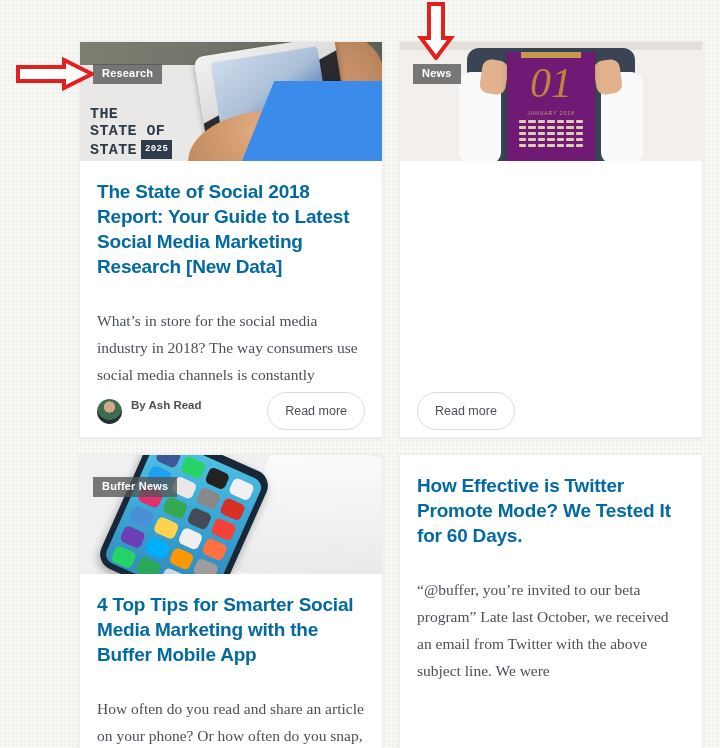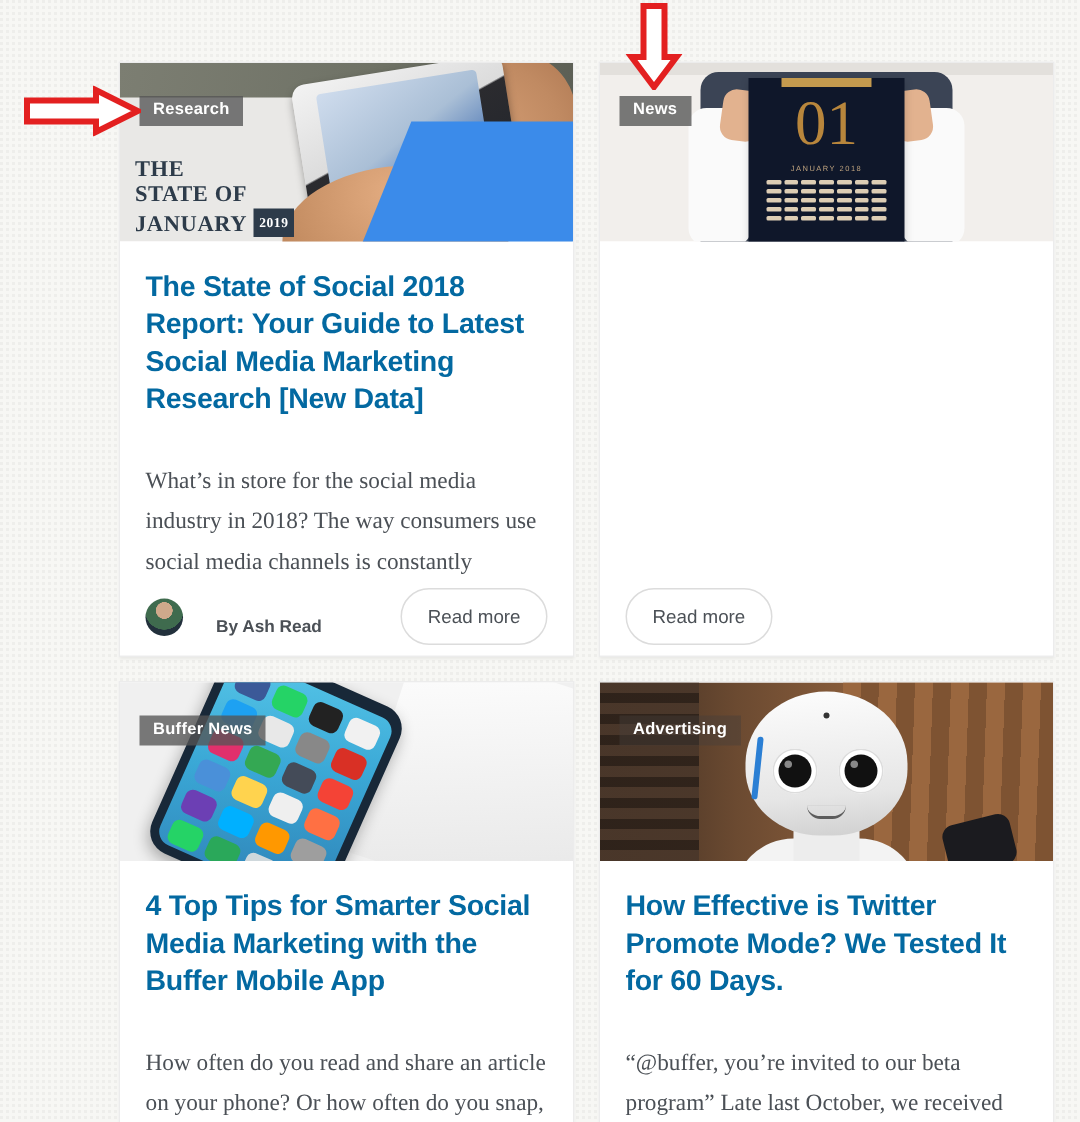--- a/index.html
+++ b/index.html
@@ -97,42 +97,43 @@
     transform: rotate(-12deg);
   }
   .art-social .hand-b {
     position:absolute; left:108px; bottom:-40px; width:150px; height:90px;
     background: radial-gradient(ellipse at 50% 20%, #e2ab80 0%, #c28b60 70%, #ad7450 100%);
     border-radius: 50% 50% 30% 30%;
     transform: rotate(-6deg);
   }
   .art-social .stack {
     position:absolute; left:10px; bottom:2px; color:#2d3b4a;
-    font-family:Liberation Serif, serif; font-weight:bold;
+    font-family:Liberation Mono, monospace; font-weight:bold;
     font-size:15px; line-height:17px; letter-spacing:0.4px;
   }
   .art-social .yr {
     display:inline-block; background:#2d3b4a; color:#fff;
     font-size:9px; padding:1px 4px; vertical-align:3px; margin-left:4px;
   }
 
   
   .art-cal { position:absolute; inset:0; background:#f2efec; }
   .art-cal .topband { position:absolute; left:0; top:0; width:100%; height:8px; background:#e3e0dc; }
   .art-cal .torso {
     position:absolute; left:50%; top:6px; transform:translateX(-50%);
     width:168px; height:115px; background:#3b4455;
     border-radius: 12px 12px 0 0;
   }
   .art-cal .sleeve-l { position:absolute; left:50%; top:30px; margin-left:-92px; width:42px; height:92px; background:#fafafa; border-radius:12px; }
   .art-cal .sleeve-r { position:absolute; left:50%; top:30px; margin-left:50px; width:42px; height:92px; background:#fafafa; border-radius:12px; }
   .art-cal .paper {
     position:absolute; left:50%; top:10px; transform:translateX(-50%);
-    width:104px; height:112px; background:#0f172a;
+    width:88px; height:112px; background:#701a75;
     box-shadow:0 2px 6px rgba(0,0,0,.18);
+    font-style:italic;
   }
   .art-cal .binder { position:absolute; left:50%; top:0; transform:translateX(-50%); width:60px; height:6px; background:#c49a4e; }
   .art-cal .num {
     position:absolute; left:0; right:0; top:10px; text-align:center;
     font-family:"Liberation Serif", serif; font-size:42px; color:#b8863c; line-height:1;
   }
   .art-cal .mon { position:absolute; left:0; right:0; top:58px; text-align:center; font-size:5px; color:#bda27e; letter-spacing:1px; }
   .art-cal .dgrid { position:absolute; left:12px; right:12px; top:68px; display:grid; grid-template-columns:repeat(7,1fr); gap:3px 2px; }
   .art-cal .dgrid i { height:3px; background:#ddcdb4; border-radius:1px; }
   .art-cal .hand-l { position:absolute; left:50%; margin-left:-70px; top:18px; width:26px; height:34px; background:#e2b28f; border-radius:9px; transform:rotate(8deg); }
@@ -205,21 +206,21 @@
   
   .card-footer {
     flex: 0 0 auto;
     height: 52px;
     padding: 0 17px;
     display: flex;
     align-items: center;
     justify-content: space-between;
   }
 
-  .author { display: flex; align-items: flex-end; gap: 22px; }
+  .author { display: flex; align-items: flex-start; gap: 9px; }
 
   .avatar {
     width: 25px; height: 25px; border-radius: 50%;
     overflow: hidden; position: relative; flex: 0 0 25px;
     background: #3d5164;
   }
   .avatar.a1 { background: radial-gradient(circle at 50% 32%, #cfa98b 0 26%, #3f6b4e 27% 60%, #22303c 61% 100%); }
   .avatar.a2 { background: radial-gradient(circle at 50% 34%, #b58761 0 28%, #2c3a33 29% 62%, #18232b 63% 100%); }
 
   .author-name {
@@ -257,21 +258,21 @@
         <div class="topband"></div>
         <div class="hand-r"></div>
         <div class="phone">
             <div class="screen"></div>
           </div>
         <div class="hand-b"></div>
         <div class="blue"></div>
         <div class="stack">
           <div>THE</div>
           <div>STATE OF</div>
-          <div><span>JANUARY</span><span class="yr">2019</span></div>
+          <div><span>STATE</span><span class="yr">2025</span></div>
         </div>
       </div>
       <span class="badge">Research</span>
     </div>
 
     <div class="body-wrap">
       <h2 class="card-title">The State of Social 2018 Report: Your Guide to Latest Social Media Marketing Research [New Data]</h2>
       <p class="card-excerpt">What’s in store for the social media industry in 2018? The way consumers use social media channels is constantly evolving and as marketers and entrepreneurs,…</p>
     </div>
 
@@ -382,41 +383,20 @@
       <span class="badge">Buffer News</span>
     </div>
 
     <div class="body-wrap">
       <h2 class="card-title">4 Top Tips for Smarter Social Media Marketing with the Buffer Mobile App</h2>
       <p class="card-excerpt">How often do you read and share an article on your phone? Or how often do you snap, edit,</p>
     </div>
   </article>
 
   <article class="card row2">
-    <div class="thumb">
-      <div class="art-robot">
-        <div class="slats"></div>
-        <div class="wall"></div>
-        <div class="shoulder"></div>
-        <div class="neck"></div>
-        <div class="head">
-          <span class="dot"></span>
-          <span class="eye l">
-              <b></b>
-            </span>
-          <span class="eye r">
-              <b></b>
-            </span>
-          <span class="mouth"></span>
-        </div>
-        <div class="blue"></div>
-        <div class="arm"></div>
-      </div>
-      <span class="badge soft">Advertising</span>
-    </div>
 
     <div class="body-wrap">
       <h2 class="card-title">How Effective is Twitter Promote Mode? We Tested It for 60 Days.</h2>
       <p class="card-excerpt">“@buffer, you’re invited to our beta program” Late last October, we received an email from Twitter with the above subject line. We were</p>
     </div>
   </article>
 
 </div>
 
 <svg class="anno" id="arrow-left" viewBox="0 0 78 34">

